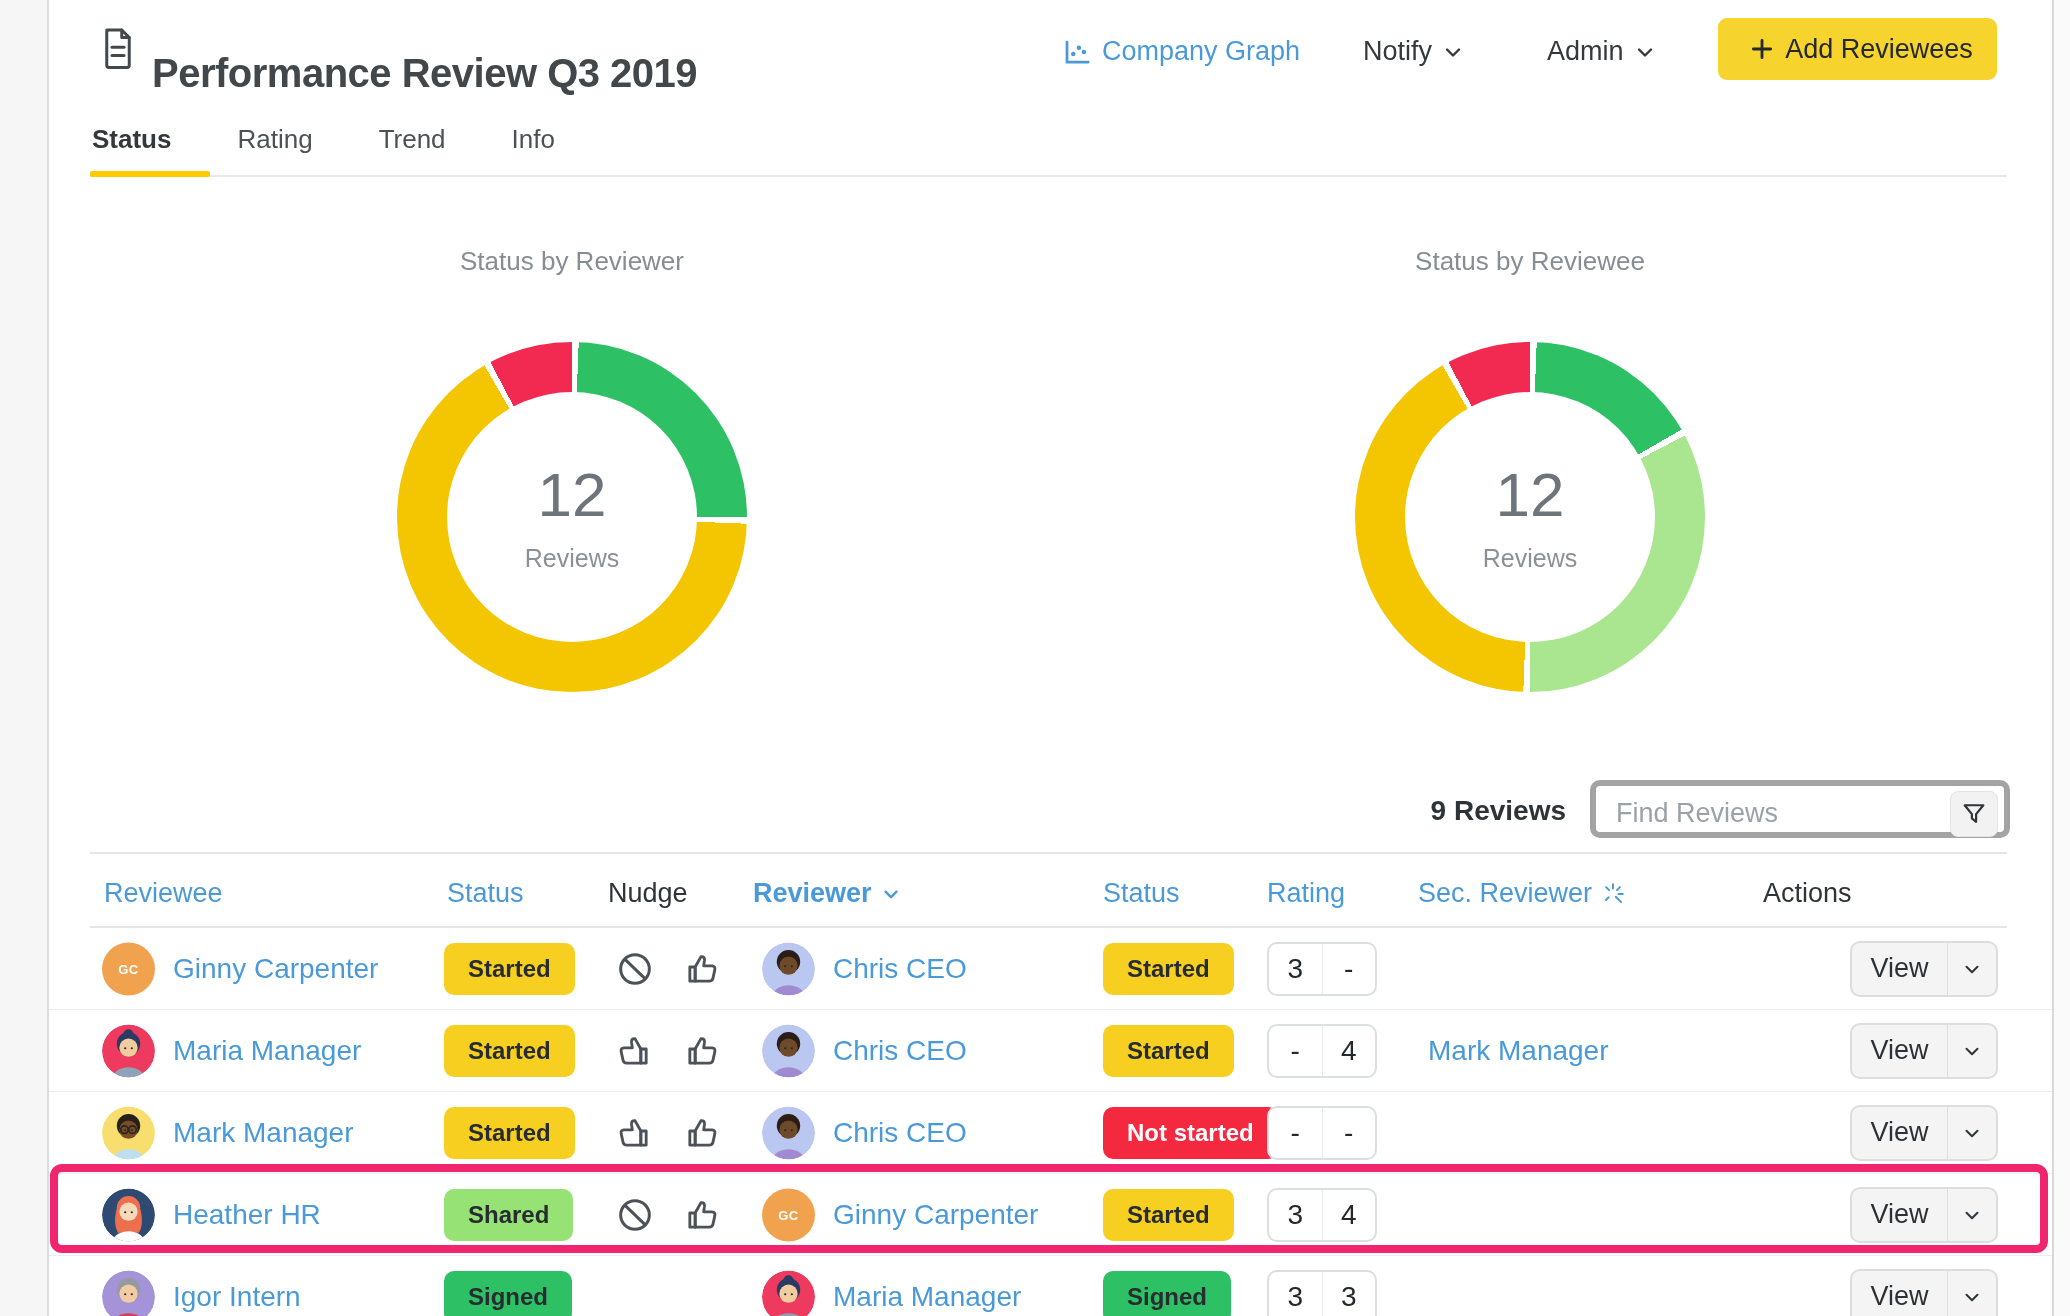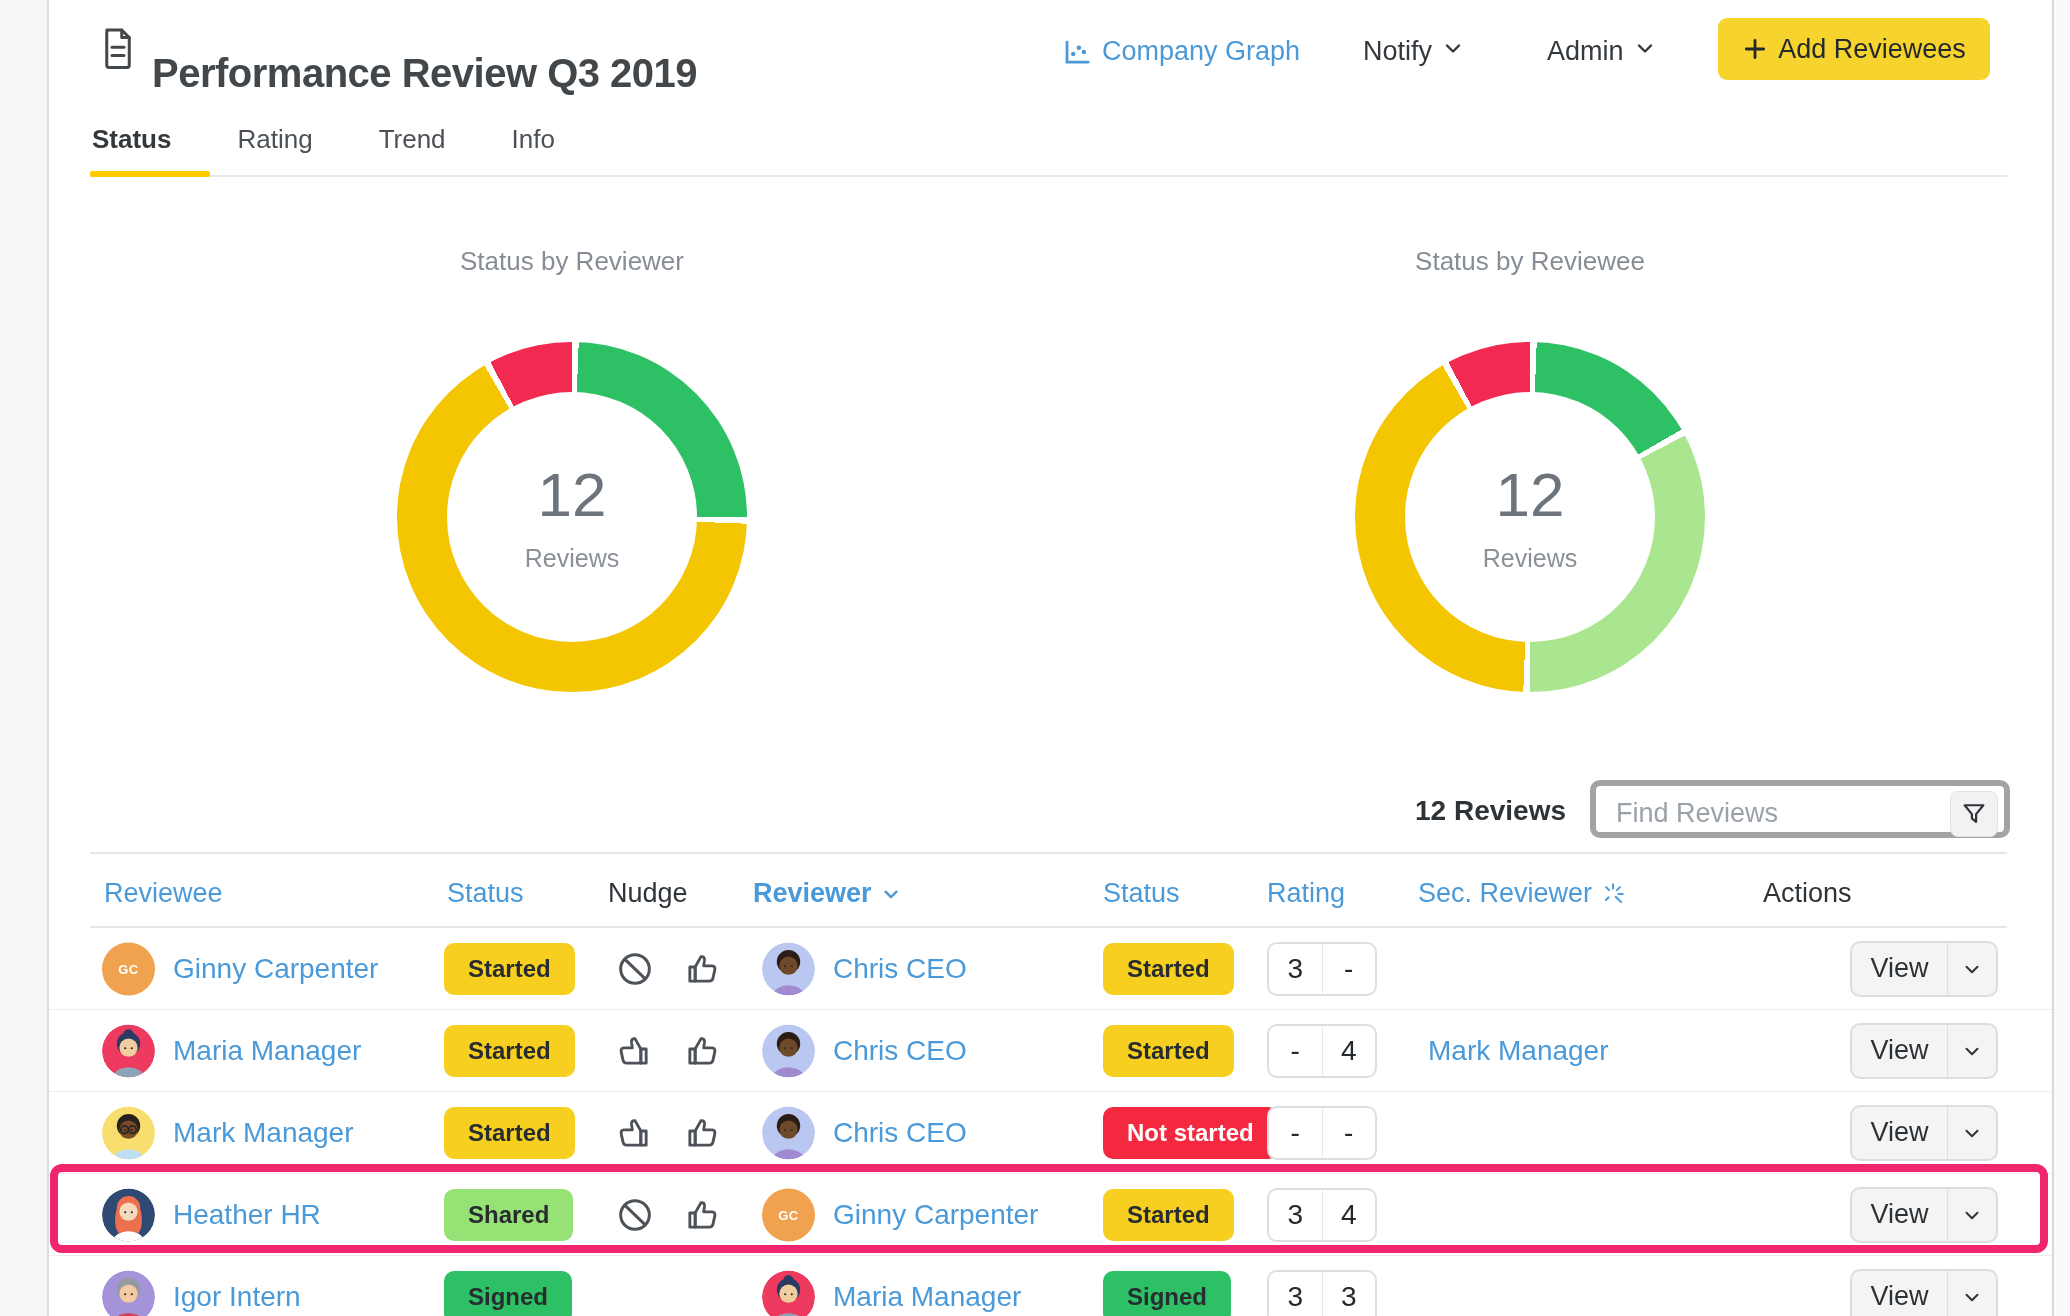--- a/index.html
+++ b/index.html
@@ -11,26 +11,26 @@
   }
   
   .gutter-left{position:absolute;left:0;top:0;width:47px;height:1316px;background:#f6f6f7;border-right:2px solid #dcdcde;z-index:5;}
   .gutter-right{position:absolute;right:0;top:0;width:16px;height:1316px;background:#fafafa;border-left:2px solid #d9d9db;z-index:5;}
 
   
   .doc-icon{position:absolute;left:100px;top:27px;width:36px;height:44px;}
   .page-title{position:absolute;left:152px;top:24px;font-size:40px;font-weight:700;color:#42474b;letter-spacing:-0.5px;}
   .cg-link{position:absolute;left:1062px;top:36px;display:flex;align-items:center;gap:10px;color:#4a99d8;font-size:27px;cursor:pointer;}
   .cg-link svg{width:30px;height:30px;}
-  .menu-item{position:absolute;top:36px;display:flex;gap:9px;font-size:27px;color:#34393e;cursor:pointer;}
+  .menu-item{position:absolute;top:36px;display:flex;align-items:center;gap:9px;font-size:27px;color:#34393e;cursor:pointer;}
   .menu-notify{left:1363px;}
   .menu-admin{left:1547px;}
   .menu-item svg{width:24px;height:24px;}
   .add-btn{position:absolute;left:1718px;top:18px;width:272px;height:62px;background:#f6d32d;border-radius:9px;
-    display:flex;align-items:center;justify-content:center;gap:10px;font-size:27px;color:#24292e;cursor:pointer;}
+    display:flex;align-items:center;justify-content:center;gap:10px;font-size:27px;color:#24292e;cursor:pointer;padding-left:7px;}
   .add-btn svg{width:26px;height:26px;}
 
   
   .tabs{position:absolute;left:90px;top:118px;display:flex;gap:62px;font-size:26px;color:#4b5156;}
   .tab{padding:6px 2px;cursor:pointer;}
   .tab.active{font-weight:700;color:#33383c;}
   .tabs-divider{position:absolute;left:90px;top:175px;width:1917px;height:2px;background:#e7e8ea;}
   .tab-underline{position:absolute;left:90px;top:171px;width:120px;height:6px;background:#ffca00;border-radius:2px;z-index:2;}
 
   
@@ -161,21 +161,21 @@
   </div>
 </div>
 <div class="donut d1" style="background: conic-gradient(rgb(255, 255, 255) 0deg, rgb(255, 255, 255) 2.2deg, rgb(46, 192, 100) 2.2deg, rgb(46, 192, 100) 60deg, rgb(255, 255, 255) 60deg, rgb(255, 255, 255) 62.2deg, rgb(169, 230, 143) 62.2deg, rgb(169, 230, 143) 180deg, rgb(255, 255, 255) 180deg, rgb(255, 255, 255) 182.2deg, rgb(243, 198, 1) 182.2deg, rgb(243, 198, 1) 330deg, rgb(255, 255, 255) 330deg, rgb(255, 255, 255) 332.2deg, rgb(242, 41, 80) 332.2deg, rgb(242, 41, 80) 360deg);">
   <div class="hole"></div>
   <div class="center">
     <span class="cval">12</span>
     <span class="clab">Reviews</span>
   </div>
 </div>
 
-<div class="count-label">12 Reviews</div>
+<div class="count-label">9 Reviews</div>
 <div class="search-box">
   <input type="text" placeholder="Find Reviews" style="">
   <span class="filter-btn">
     <svg viewBox="0 0 24 24" fill="none" stroke="#2f353b" stroke-width="1.9" stroke-linejoin="round">
       <path d="M4 4.5 h16 l-6.2 7.6 v6.6 l-3.6 -2.9 v-3.7 z"></path>
     </svg>
   </span>
 </div>
 
 <div class="thead">

